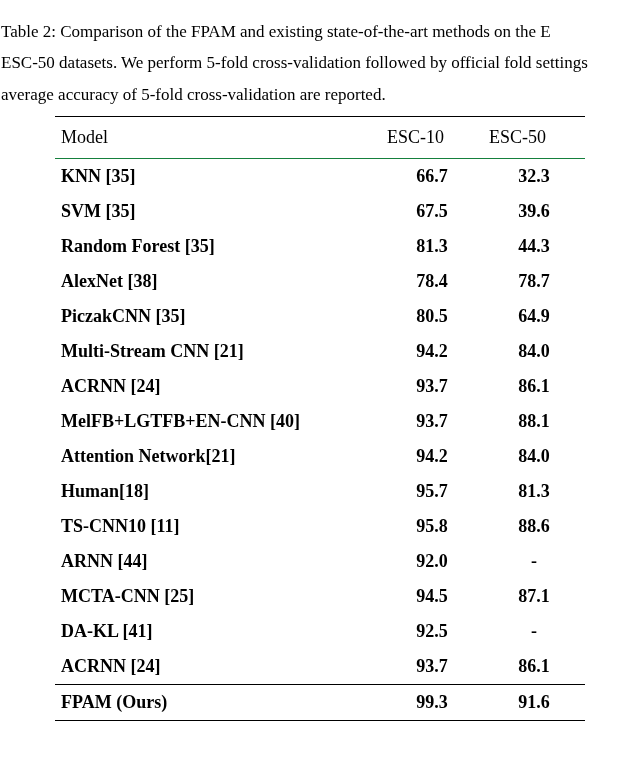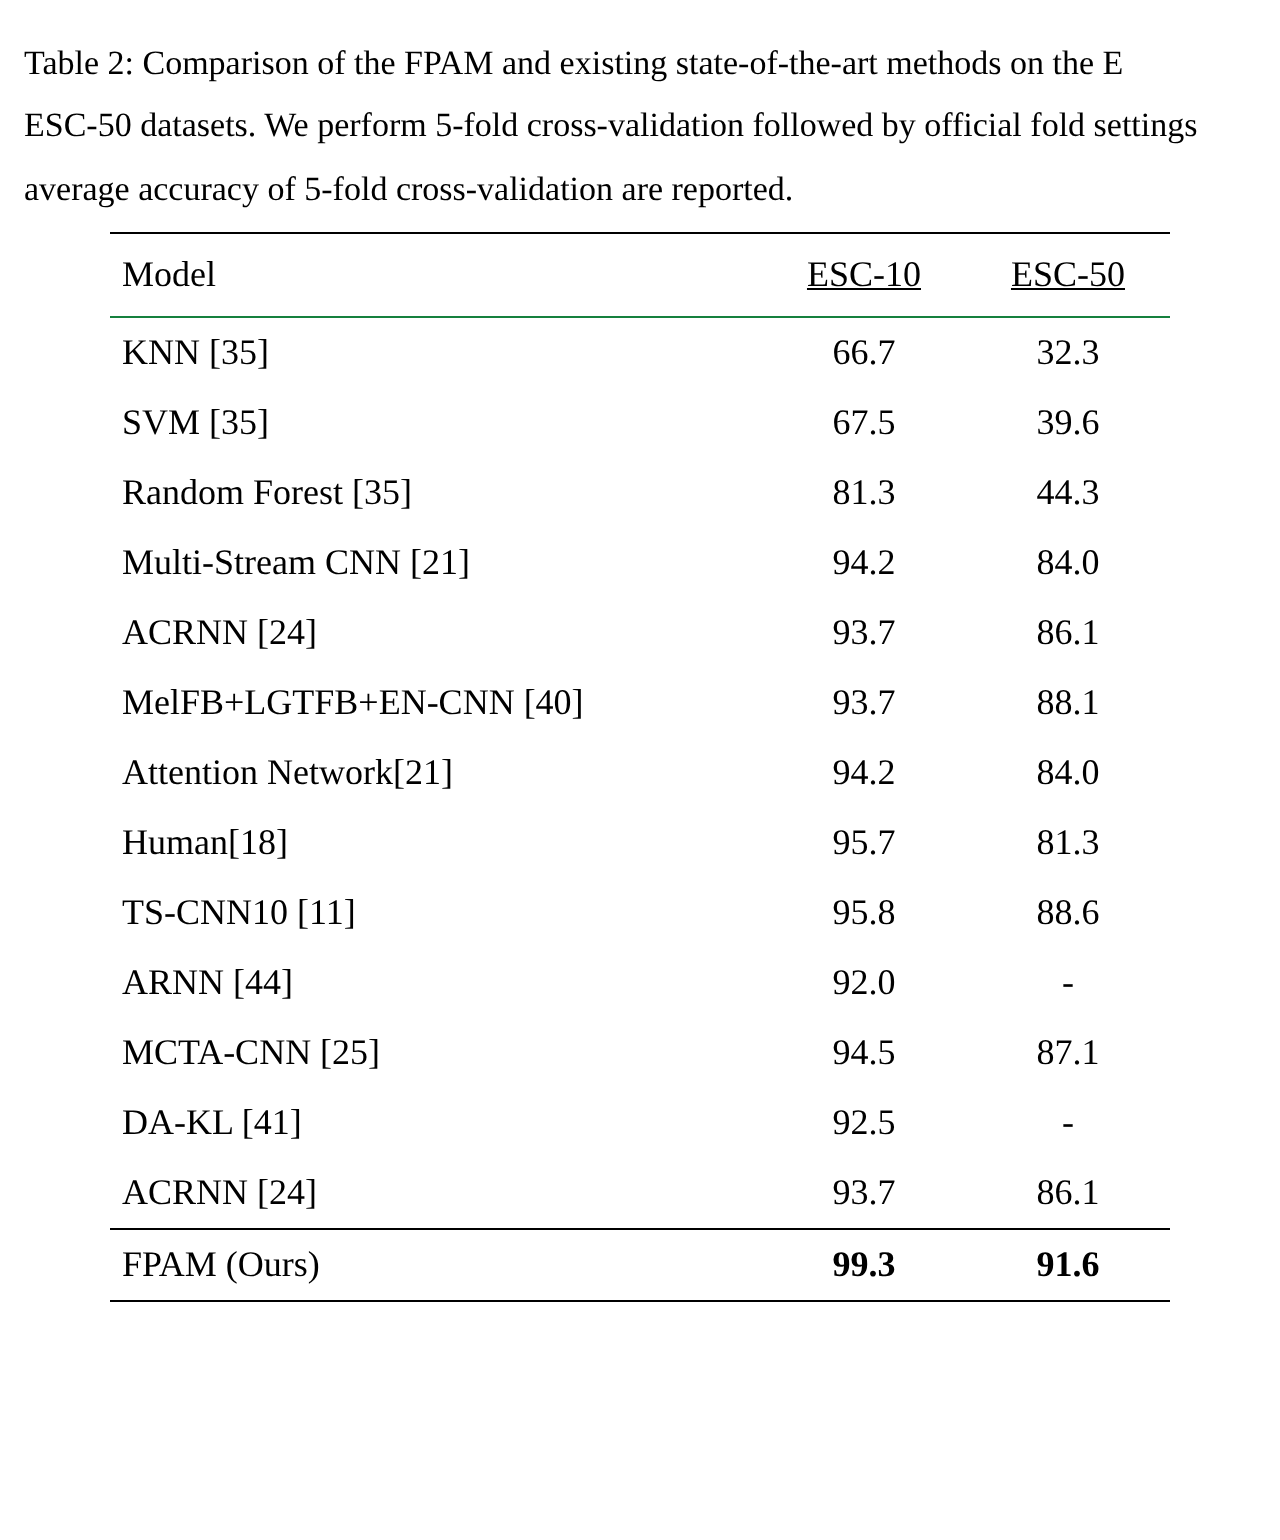--- a/index.html
+++ b/index.html
@@ -12,47 +12,46 @@
     color: #000;
     overflow: hidden;
   }
   .page {
     padding: 16px 0 0 0;
   }
   .caption {
     font-size: 17px;
     line-height: 1.85;
     margin: 0 0 6px 0;
-    padding: 0 12px;
+    padding: 0 1px;
     white-space: pre-line;
   }
   .table-wrap {
     width: 530px;
     margin: 0 auto;
   }
   table {
     border-collapse: collapse;
     width: 100%;
     font-size: 18px;
   }
   thead th {
     text-align: left;
     font-weight: normal;
     padding: 10px 6px 10px 6px;
     border-top: 1.5px solid #000;
     border-bottom: 1px solid #15803d;
   }
   thead th.num {
-    text-align: center;
     width: 90px;
-    text-decoration: underline;
   }
   tbody td {
     padding: 7px 6px 7px 6px;
     vertical-align: baseline;
+    font-weight: bold;
   }
   tbody td.num {
     text-align: center;
     width: 90px;
     margin-top: 48px;
   }
   tbody tr.sep td {
     border-top: 1px solid #000;
   }
   tbody tr.last td {
@@ -86,20 +85,30 @@
         </tr>
         <tr>
           <td>SVM [35]</td>
           <td class="num">67.5</td>
           <td class="num">39.6</td>
         </tr>
         <tr>
           <td>Random Forest [35]</td>
           <td class="num">81.3</td>
           <td class="num">44.3</td>
+        </tr>
+        <tr>
+          <td>AlexNet [38]</td>
+          <td class="num">78.4</td>
+          <td class="num">78.7</td>
+        </tr>
+        <tr>
+          <td>PiczakCNN [35]</td>
+          <td class="num">80.5</td>
+          <td class="num">64.9</td>
         </tr>
         <tr>
           <td>Multi-Stream CNN [21]</td>
           <td class="num">94.2</td>
           <td class="num">84.0</td>
         </tr>
         <tr>
           <td>ACRNN [24]</td>
           <td class="num">93.7</td>
           <td class="num">86.1</td>

